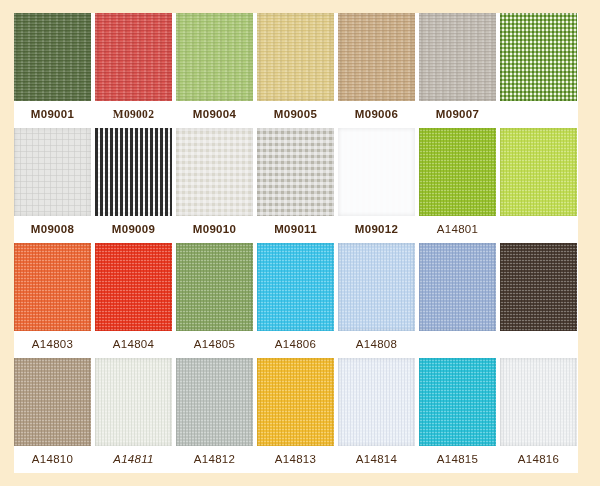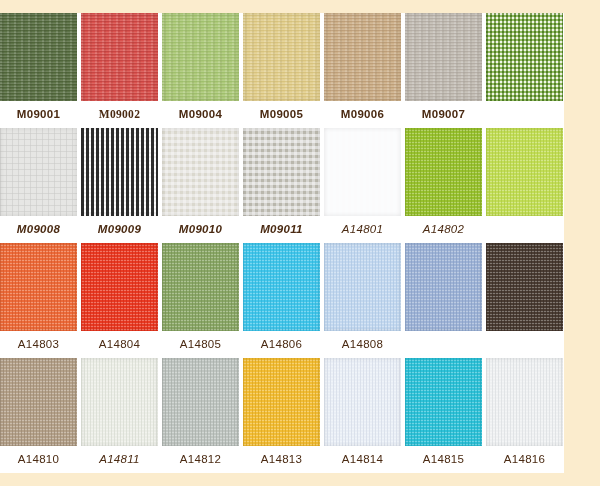--- a/index.html
+++ b/index.html
@@ -16,37 +16,37 @@
   #catalog {
     position: relative;
     width: 600px;
     height: 486px;
     background: #fbeccd;
     box-sizing: border-box;
   }
 
   .rows {
     position: absolute;
-    left: 0;
+    left: 14px;
     top: 13px;
     width: 564px;
     height: 460px;
     display: flex;
     flex-direction: column;
   }
 
   .swatch-row {
     position: relative;
     width: 564px;
     height: 115px;
     background: #ffffff;
     margin-bottom: 0px;
   }
   .swatch-row.r0 { height: 115px; }
-  .swatch-row.r1 { height: 115px; font-style: italic; }
+  .swatch-row.r1 { height: 115px; }
   .swatch-row.r2 { height: 115px; }
   .swatch-row.r3 { height: 115px; }
 
   .row-gap {
     height: 0px;
   }
 
   .tiles {
     position: relative;
     width: 564px;
@@ -214,22 +214,22 @@
           <div class="tile" style="background: rgb(194, 221, 87);">
             <div class="tex tex-rib" style="background-image: repeating-linear-gradient(90deg, rgba(175, 205, 66, 0.75) 0px, rgba(175, 205, 66, 0.75) 1px, transparent 1px, transparent 3px), repeating-linear-gradient(0deg, rgba(255, 255, 255, 0.3) 0px, rgba(255, 255, 255, 0.3) 1px, transparent 1px, transparent 3px), linear-gradient(rgb(194, 221, 87), rgb(194, 221, 87)); background-size: 3px 3px, 3px 3px, 100% 100%;"></div>
             <div class="edge-shade"></div>
           </div>
         </div>
         <div class="labels">
           <div class="label-cell" style="color: rgb(74, 42, 18);">M09008</div>
           <div class="label-cell" style="color: rgb(74, 42, 18);">M09009</div>
           <div class="label-cell" style="color: rgb(74, 42, 18);">M09010</div>
           <div class="label-cell" style="color: rgb(74, 42, 18);">M09011</div>
+          <div class="label-cell" style="color: rgb(74, 42, 18);">M09012</div>
           <div class="label-cell a-code" style="color: rgb(74, 42, 18);">A14801</div>
-          <div class="label-cell a-code" style="color: rgb(74, 42, 18);">A14802</div>
         </div>
       </div>
       <div class="row-gap" style="height: 0px;"></div>
       <div class="swatch-row r2" style="background: #a21caf;">
         <div class="tiles">
           <div class="tile" style="background: rgb(237, 107, 58);">
             <div class="tex tex-rib" style="background-image: repeating-linear-gradient(90deg, rgba(216, 90, 43, 0.75) 0px, rgba(216, 90, 43, 0.75) 1px, transparent 1px, transparent 3px), repeating-linear-gradient(0deg, rgba(255, 255, 255, 0.3) 0px, rgba(255, 255, 255, 0.3) 1px, transparent 1px, transparent 3px), linear-gradient(rgb(237, 107, 58), rgb(237, 107, 58)); background-size: 3px 3px, 3px 3px, 100% 100%;"></div>
             <div class="edge-shade"></div>
           </div>
           <div class="tile" style="background: rgb(234, 58, 35);">

